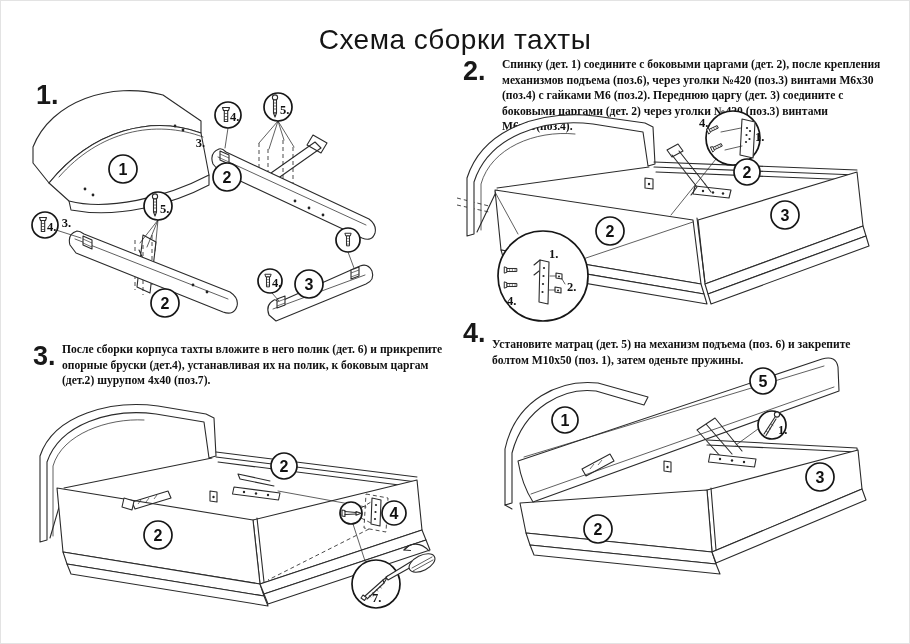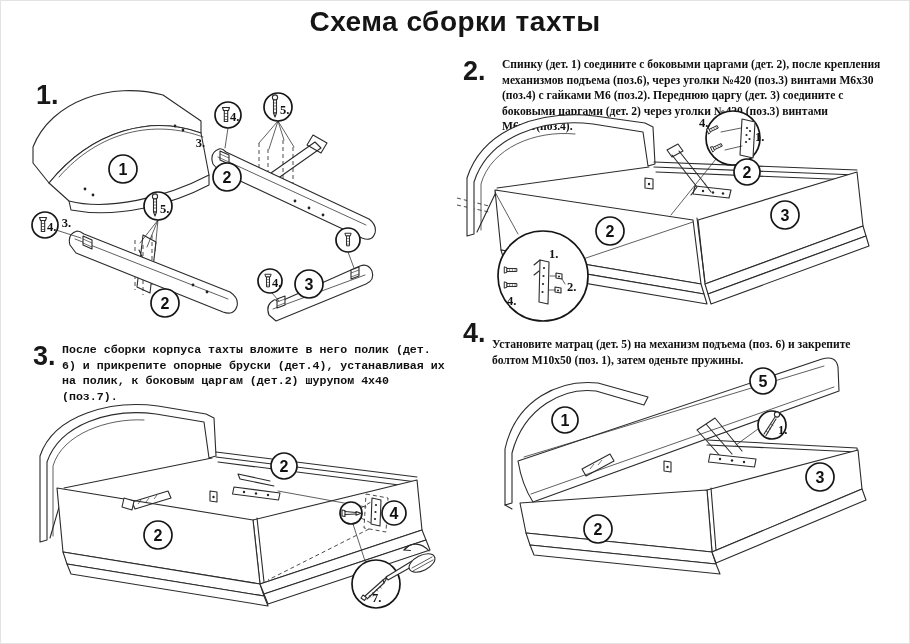--- a/index.html
+++ b/index.html
@@ -2,22 +2,22 @@
 <html><head>
 <meta charset="utf-8">
 <style>
   html,body{margin:0;padding:0;background:#f3f3f3;}
   .page{
     position:relative;width:910px;height:644px;background:#ffffff;
     font-family:"Liberation Sans",sans-serif;color:#111;overflow:hidden;
     box-shadow:inset 0 0 0 1px #e3e3e3;
   }
   .title{
-    position:absolute;top:6px;left:0;width:100%;text-align:center;
-    font-size:28px;font-weight:700;letter-spacing:.5px;color:#151515;
+    position:absolute;top:24px;left:0;width:100%;text-align:center;
+    font-size:28px;font-weight:400;letter-spacing:.5px;color:#151515;
   }
   .step-num{
     position:absolute;font-size:27px;font-weight:700;color:#181818;
     font-family:"Liberation Sans",sans-serif;
   }
   .step-text{
     position:absolute;font-family:"Liberation Serif",serif;font-weight:700;
     font-size:11.6px;line-height:1.34;color:#101010;text-align:left;
   }
   svg{position:absolute;overflow:visible;}
@@ -38,21 +38,21 @@
 <div class="page">
 
   <div class="title">Схема сборки тахты</div>
 
   <div class="step-num" style="left:36px;top:80px;">1.</div>
 
   <div class="step-num" style="left:463px;top:56px;">2.</div>
   <div class="step-text" style="left:502px;top:57px;width:380px;">Спинку (дет. 1) соедините с боковыми царгами (дет. 2), после крепления механизмов подъема (поз.6), через уголки №420 (поз.3) винтами М6х30 (поз.4) с гайками М6 (поз.2). Переднюю царгу (дет. 3) соедините с боковыми царгами (дет. 2) через уголки №420 (поз.3) винтами М6х20(поз.4).</div>
 
   <div class="step-num" style="left:33px;top:341px;">3.</div>
-  <div class="step-text" style="left:62px;top:342px;width:388px;font-family:Liberation Mono, monospace;">После сборки корпуса тахты вложите в него полик (дет. 6) и прикрепите опорные бруски (дет.4), устанавливая их на полик, к боковым царгам (дет.2) шурупом 4х40 (поз.7).</div>
+  <div class="step-text" style="left:62px;top:342px;width:388px;">После сборки корпуса тахты вложите в него полик (дет. 6) и прикрепите опорные бруски (дет.4), устанавливая их на полик, к боковым царгам (дет.2) шурупом 4х40 (поз.7).</div>
 
   <div class="step-num" style="left:463px;top:318px;">4.</div>
   <div class="step-text" style="left:492px;top:321px;width:392px;margin-top:16px;">Установите матрац (дет. 5) на механизм подъема (поз. 6) и закрепите болтом М10х50 (поз. 1), затем оденьте пружины.</div>
 
   <svg style="left:25px;top:85px;" width="385" height="250" viewBox="0 0 385 250" role="img">
     <defs>
       <g id="d1bolt">
         <path class="fw" d="M-3.5,-7.5 L3.5,-7.5 L2.5,-4.5 L-2.5,-4.5 Z"></path>
         <rect class="fw" x="-1.7" y="-4.5" width="3.4" height="11"></rect>
         <path class="tick" d="M-1.7,-1.5 h3.4 M-1.7,1.5 h3.4 M-1.7,4.5 h3.4"></path>

